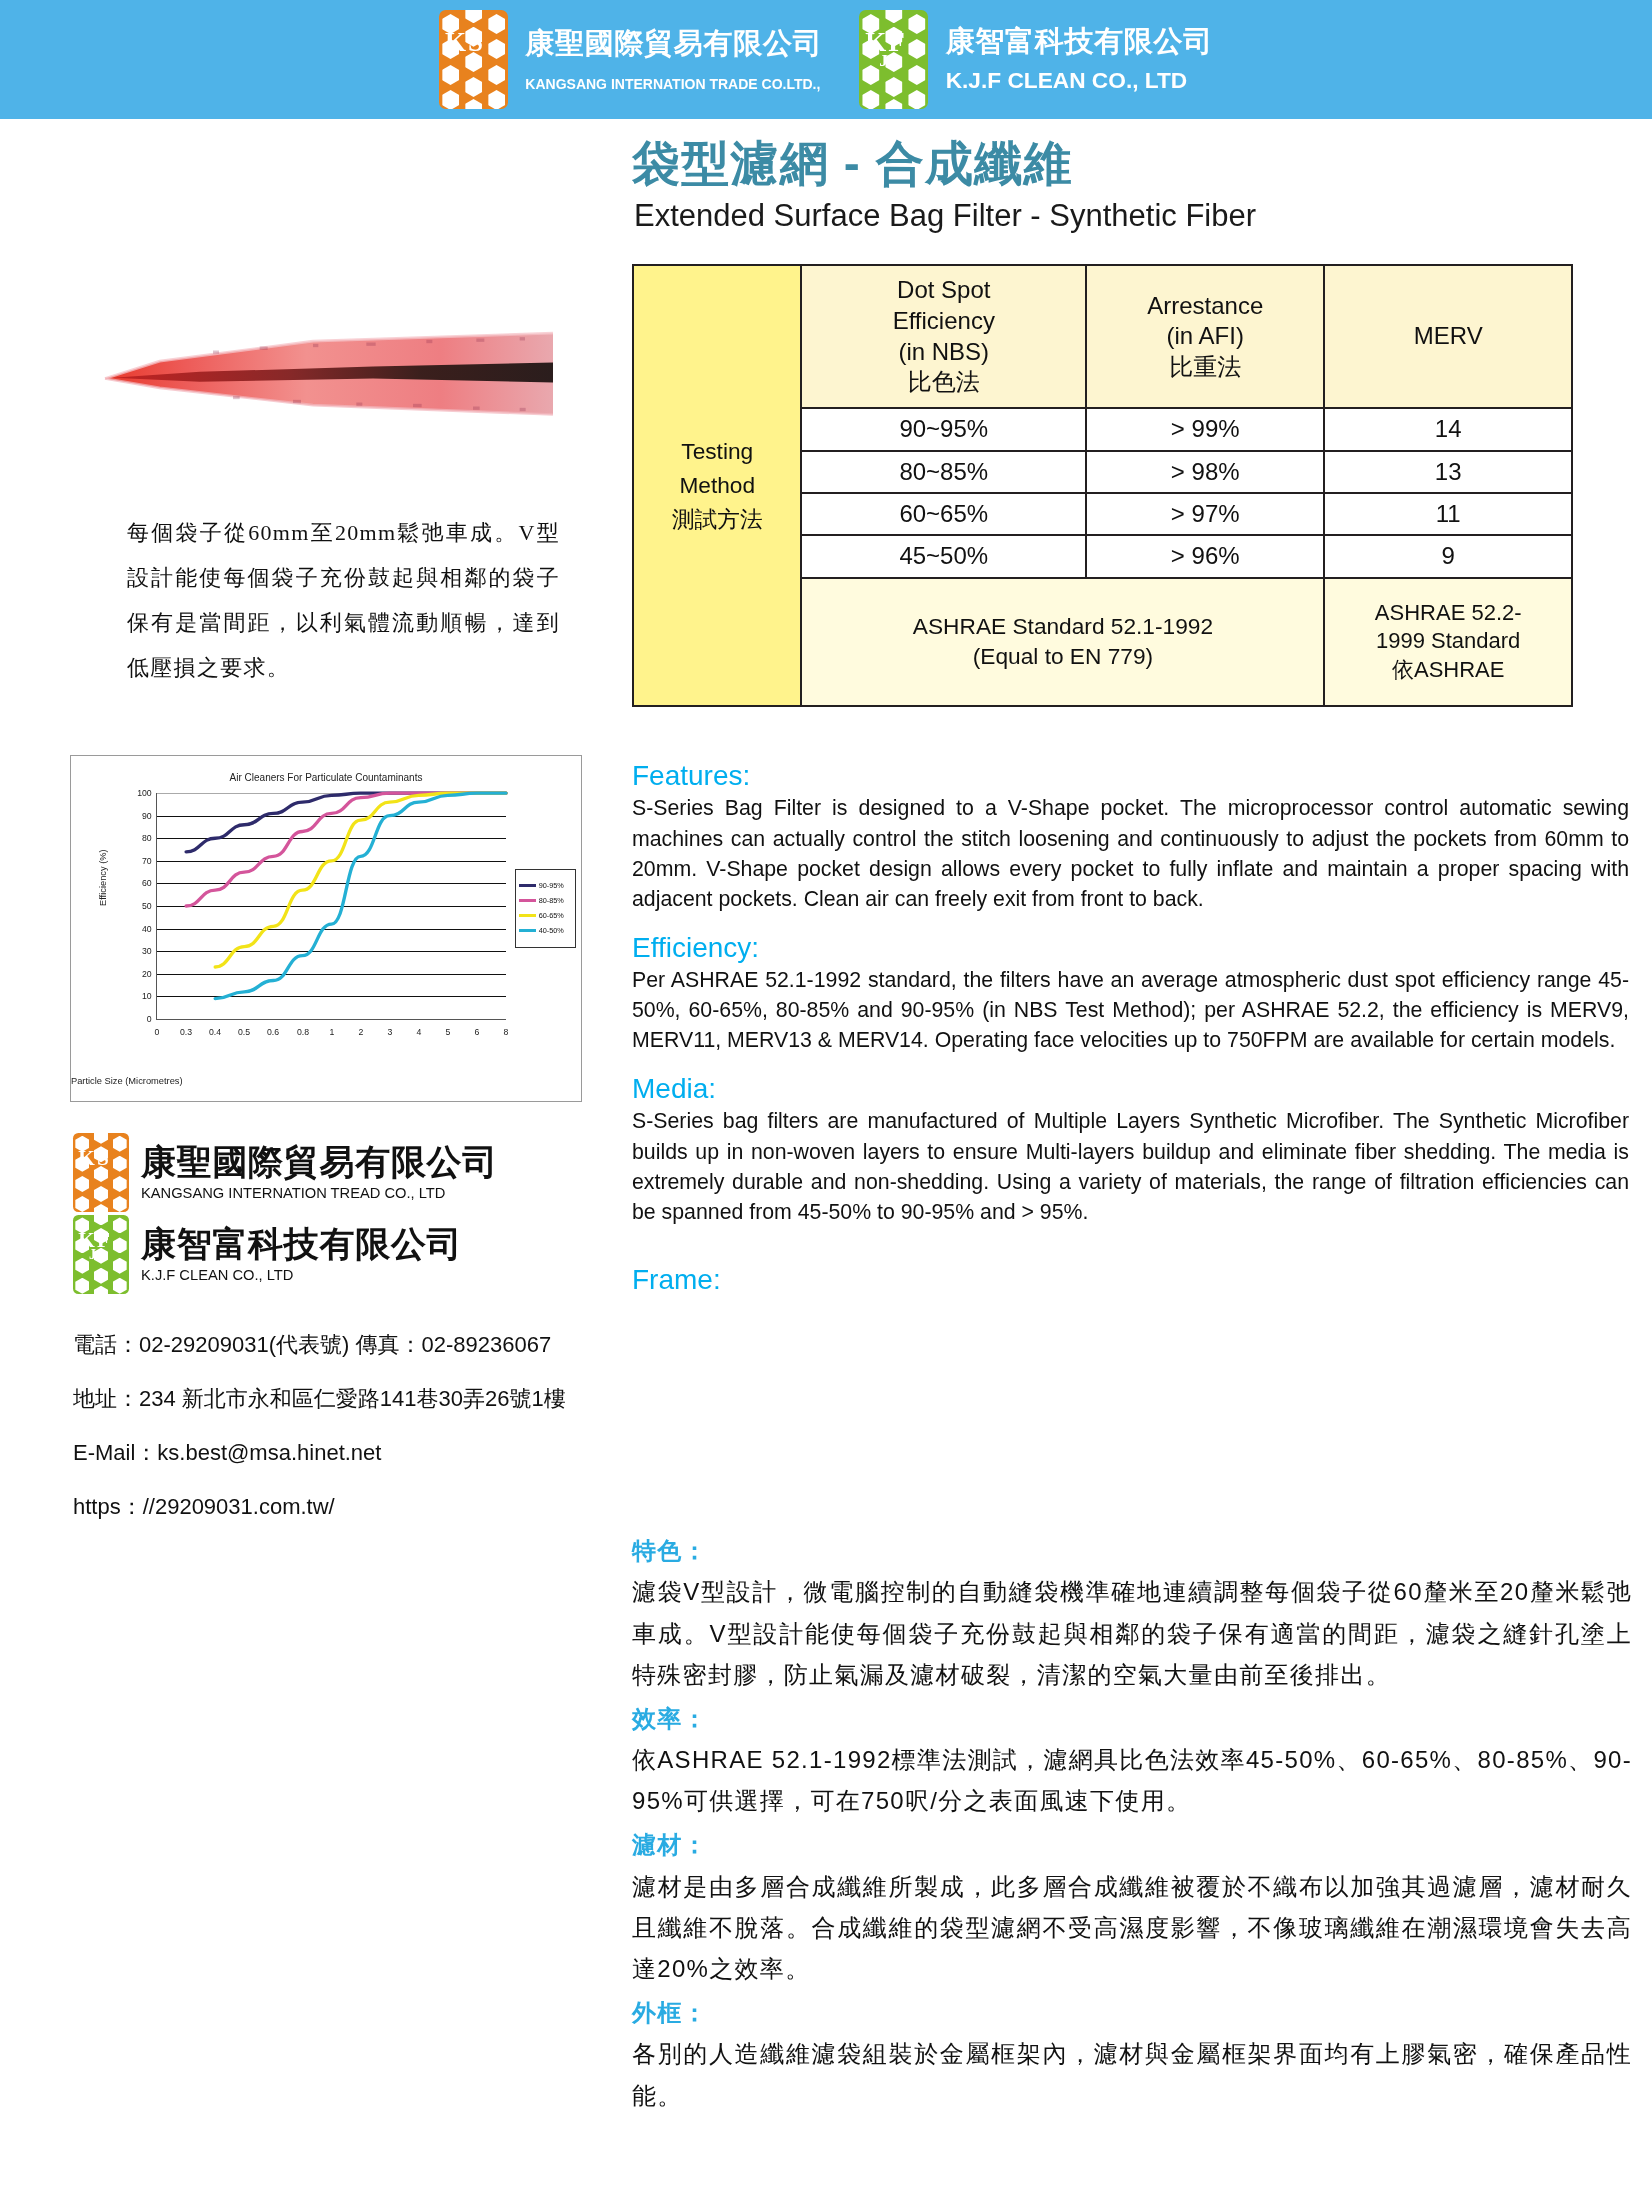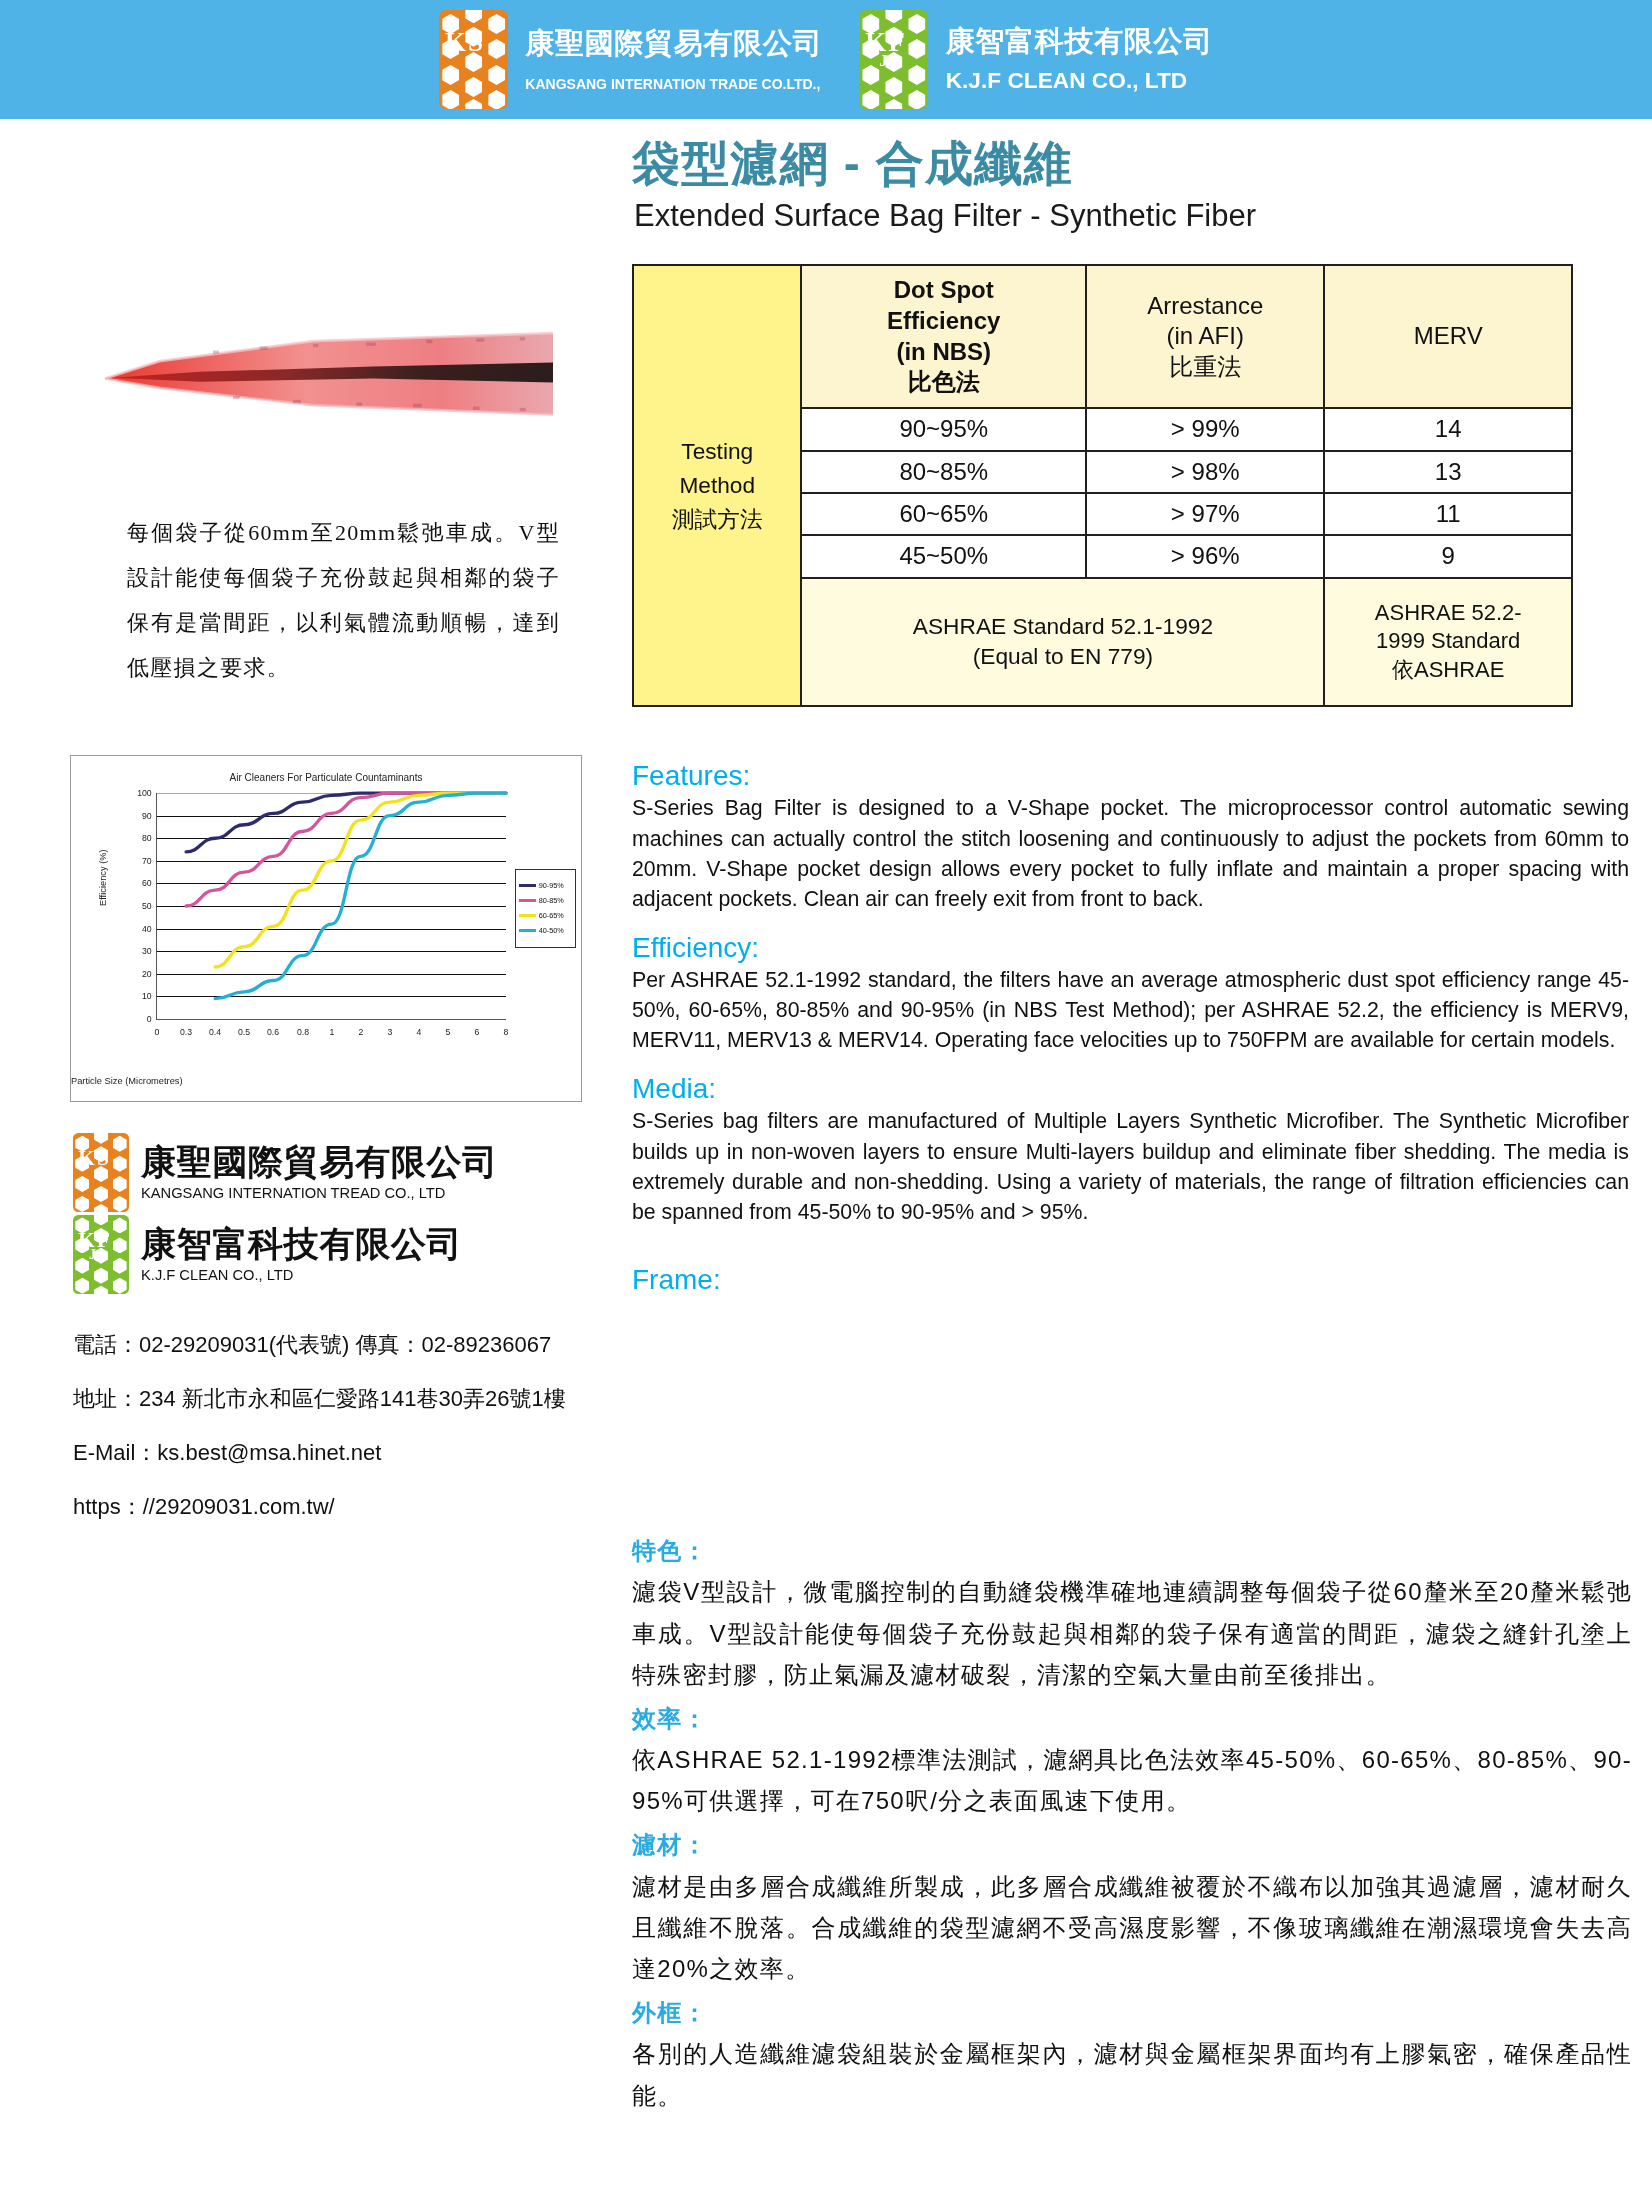--- a/index.html
+++ b/index.html
@@ -58,21 +58,21 @@
   
   .spec-table {
     position:absolute; left:632px; top:264px; width:941px;
     border-collapse: collapse; table-layout: fixed;
   }
   .spec-table td {
     border: 2px solid #231f20; text-align:center; vertical-align:middle;
     font-size:22px; color:#111; padding:2.7px 4px; line-height:1.18;
   }
   .spec-table .c-method { width:164px; background:#FFF38C; font-size:22.7px; line-height:1.5; }
-  .spec-table .c-dot    { width:277px;font-weight:bold; }
+  .spec-table .c-dot    { width:277px; }
   .spec-table .c-arr    { width:232px; }
   .spec-table .c-merv   { width:241px; }
   .spec-table .hdr { background:#FDF5D0; font-size:24px; line-height:1.28; padding:9.3px 4px; }
   .spec-table .datarow td { background:#ffffff; font-size:24px; padding:6px 4px; }
   .spec-table .foot { background:#FFFBDE; font-size:22.7px; line-height:1.3; padding:20px 6.7px; }
   .spec-table .foot.merv { font-size:22px; }
 
   
   .product-photo {
     position:absolute; left:93px; top:313px; width:460px; height:127px;

